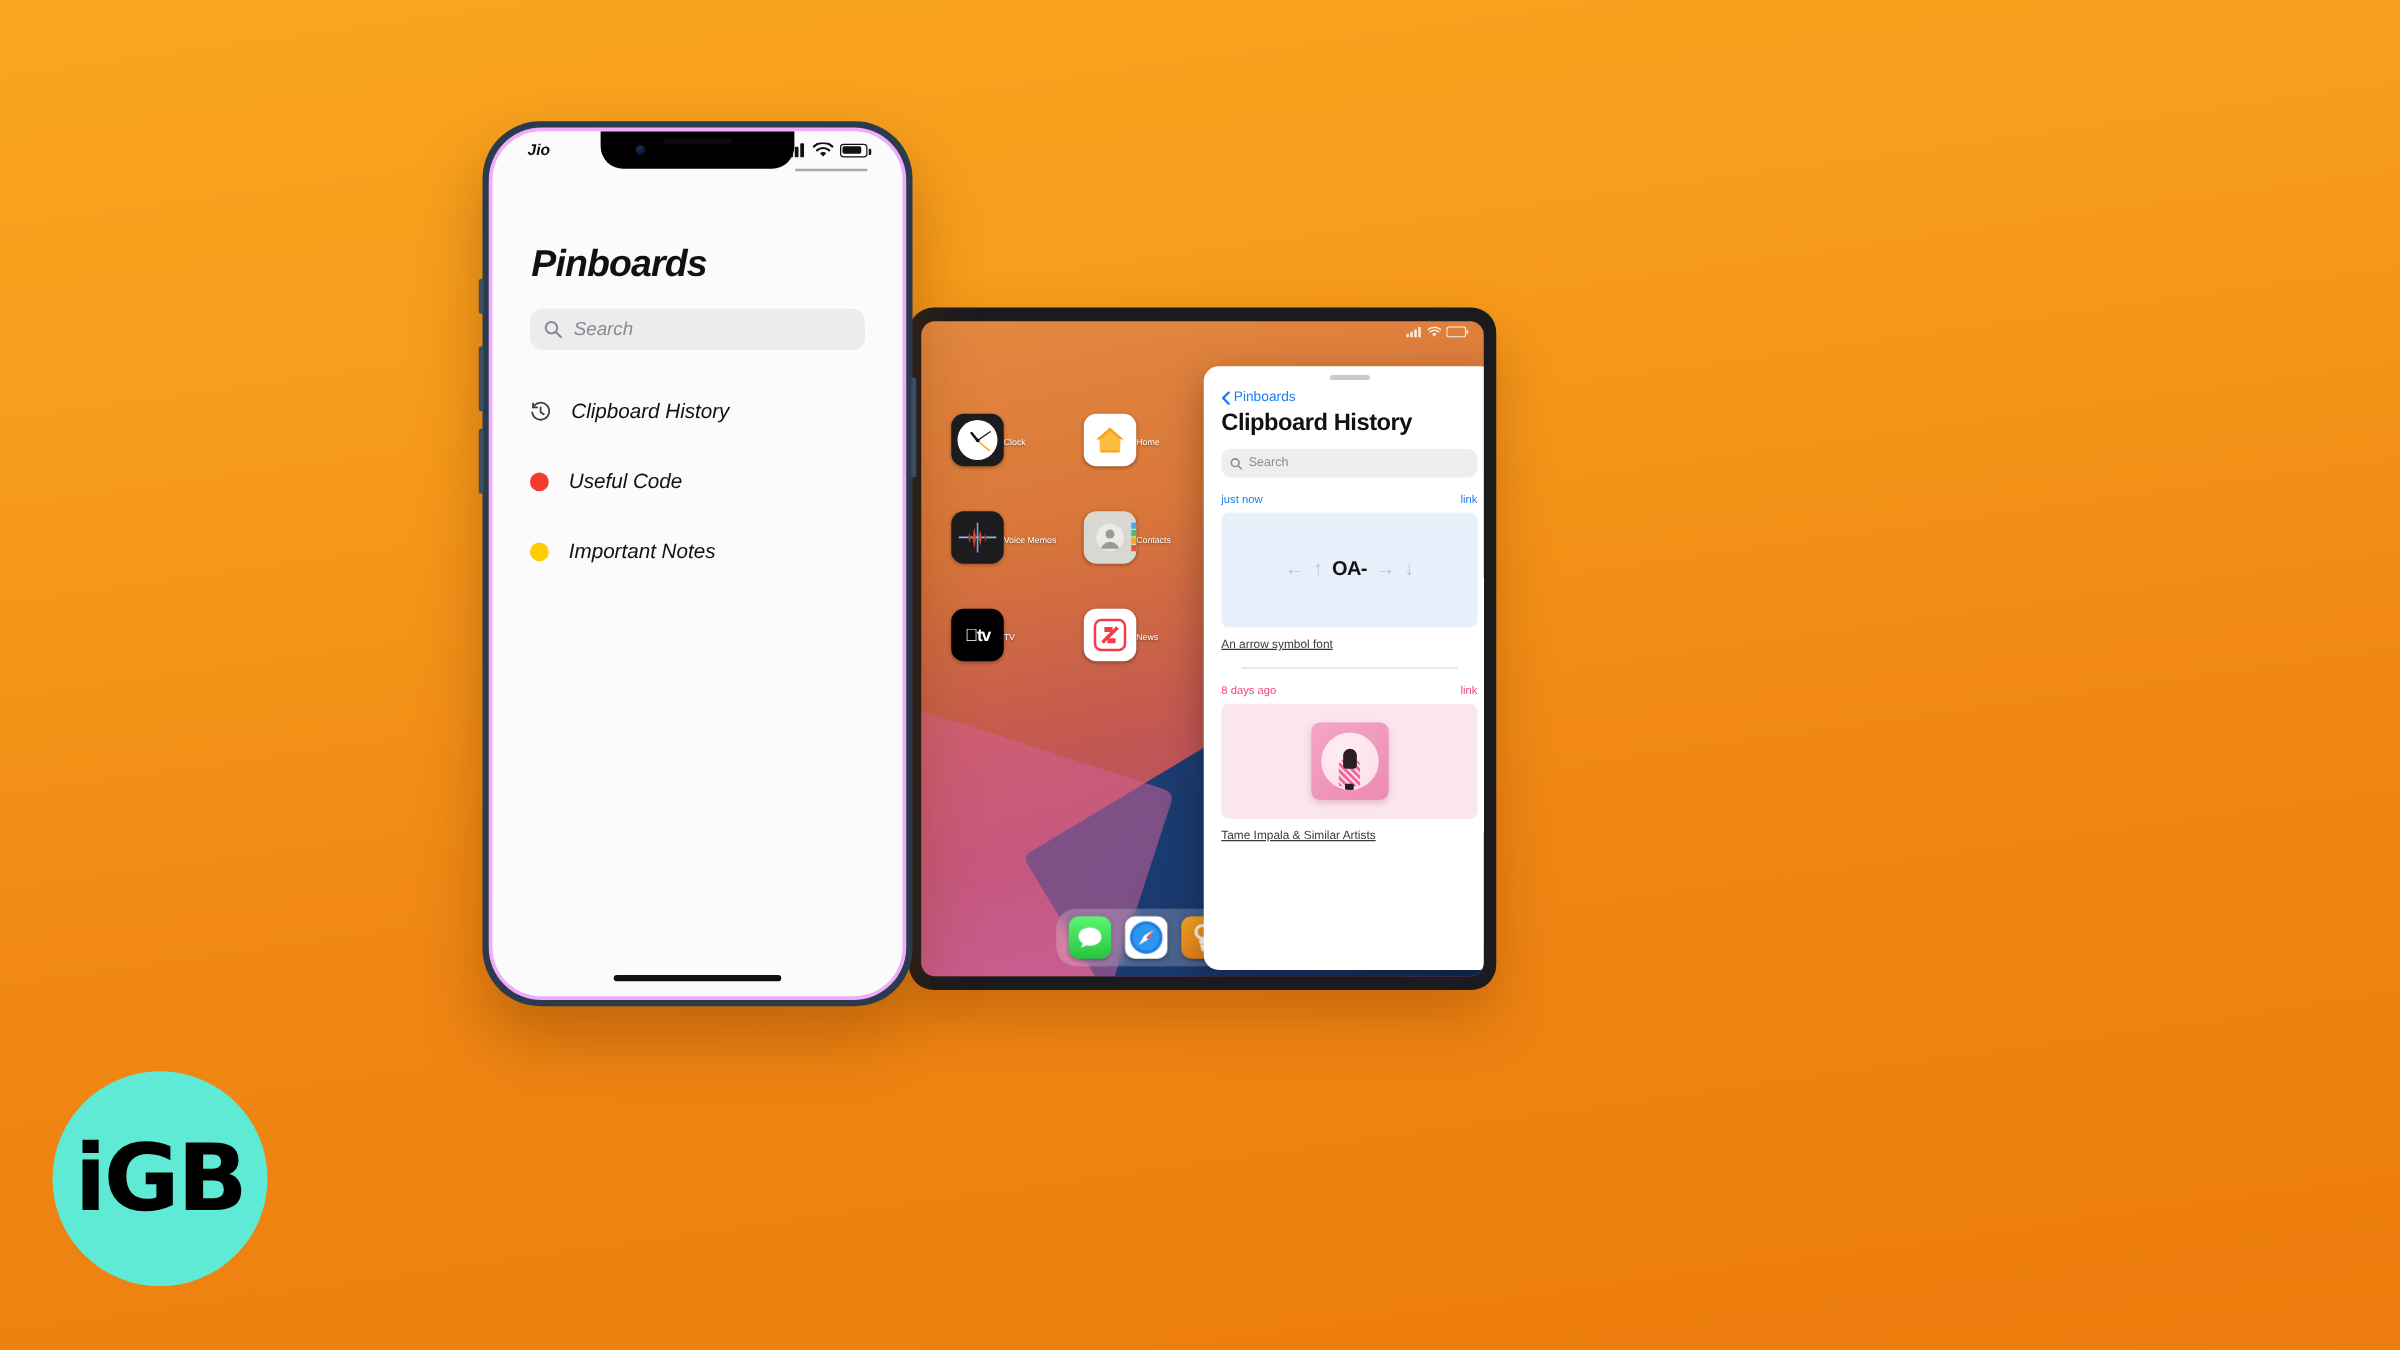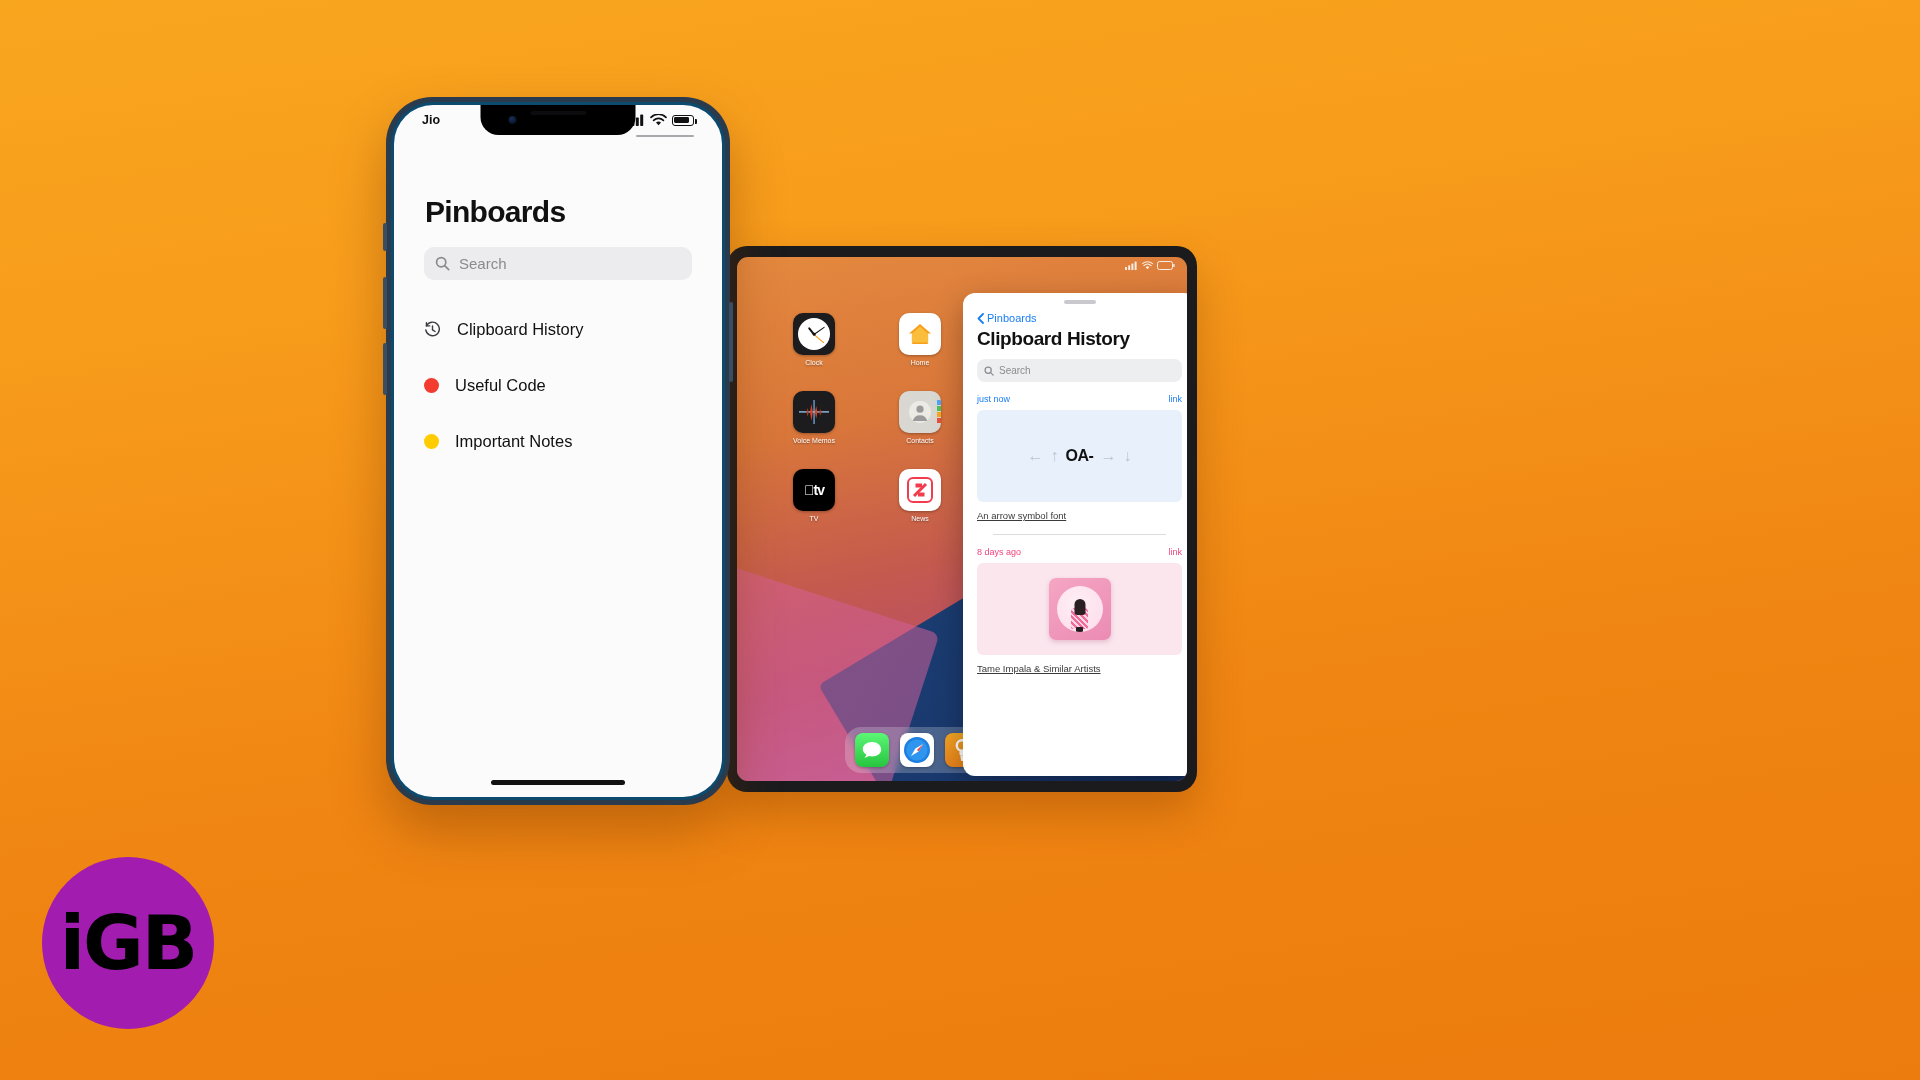--- a/index.html
+++ b/index.html
@@ -7,21 +7,21 @@
   body {
     font-family: "Liberation Sans", sans-serif;
     background: linear-gradient(172deg, #f9a61f 0%, #f79b1b 28%, #f08613 62%, #ec7c0d 100%);
     position:relative;
   }
 
   
   .igb-logo {
     position:absolute; left:42px; top:857px;
     width:172px; height:172px; border-radius:50%;
-    background:#a21caf;
+    background:#5eead4;
     display:flex; align-items:center; justify-content:center;
   }
   .igb-logo-text {
     font-family:"DejaVu Sans", sans-serif;
     font-weight:bold; font-size:74px; color:#000;
     letter-spacing:-2px; line-height:1;
   }
 
   
   .ipad {
@@ -62,21 +62,21 @@
   }
 
   
   .ipad-grid {
     position:absolute; top:56px; left:24px;
     display:grid;
     grid-template-columns: repeat(2, 106px);
     grid-template-rows: repeat(3, 78px);
     z-index:2;
   }
-  .app-cell { display:flex; flex-direction:column; align-items:center; }
+  .app-cell { display:flex; flex-direction:row; align-items:center; }
   .app-icon {
     width:42px; height:42px; border-radius:10px;
     display:flex; align-items:center; justify-content:center;
     box-shadow:0 1px 3px rgba(0,0,0,.3);
     position:relative; overflow:hidden;
   }
   .app-label {
     margin-top:4px; font-size:7px; color:#fff;
     text-shadow:0 1px 2px rgba(0,0,0,.45); white-space:nowrap;
   }
@@ -186,21 +186,21 @@
   .iphone {
     position:absolute; left:386px; top:97px;
     width:344px; height:708px;
     background:#2a3b4d;
     border-radius:46px;
     padding:5px;
     box-shadow: 0 26px 52px rgba(120,55,0,0.4);
   }
   .iphone-inner {
     width:100%; height:100%;
-    background:#0c4a6e; border-radius:42px; padding:3px;
+    background:#f0abfc; border-radius:42px; padding:3px;font-style:italic;
   }
   .iphone-screen {
     width:100%; height:100%;
     background:#fbfbfb; border-radius:39px;
     position:relative; overflow:hidden;
   }
   .notch {
     position:absolute; top:0; left:50%; transform:translateX(-50%);
     width:155px; height:30px; background:#000;
     border-radius:0 0 18px 18px; z-index:6;

